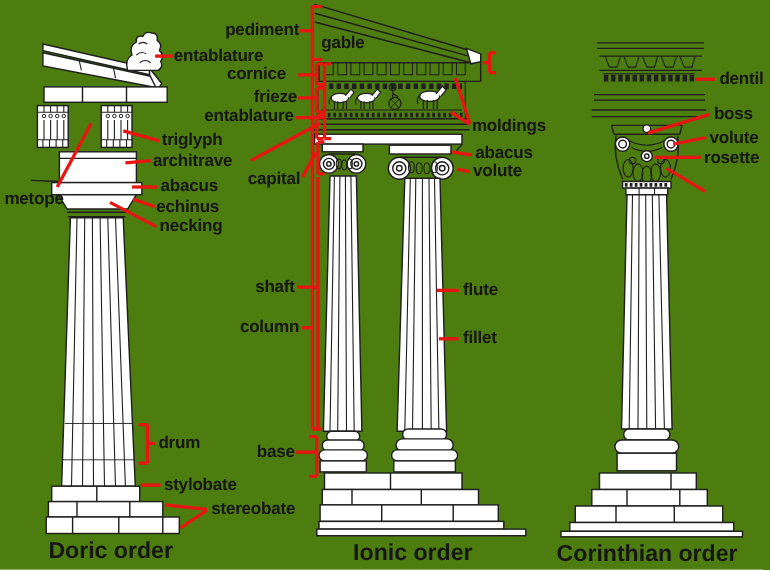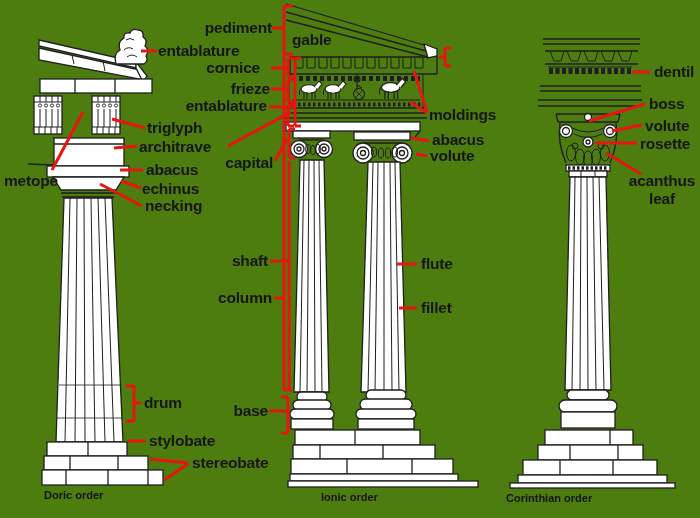--- a/index.html
+++ b/index.html
@@ -4,21 +4,21 @@
 <style>
   html,body{margin:0;padding:0;background:#ffffff;}
   .stage{position:relative;width:700px;height:518px;background:#4d7c0f;overflow:hidden;
          font-family:"Liberation Sans",sans-serif;text-decoration:underline;}
   .stage svg{position:absolute;left:0;top:0;}
   .lbl{position:absolute;font-weight:600;font-size:15.5px;line-height:1.15;
        color:#161616;white-space:nowrap;letter-spacing:-0.2px;}
   .ra{text-align:right;}
   .wrap2{white-space:normal;}
   .ctr{text-align:center;}
-  .cap{font-weight:800;font-size:11px;letter-spacing:0;}
+  .cap{font-weight:800;font-size:21px;letter-spacing:0;}
 </style>
 </head>
 <body>
 
 <div class="stage">
 
 <svg width="700" height="518" viewBox="0 0 700 518">
   <defs>
     <g id="horse">
       <ellipse cx="11" cy="-10" rx="8" ry="4.2" fill="#fff" stroke="#222" stroke-width="1.1"></ellipse>
@@ -279,19 +279,18 @@
   <div class="lbl" style="left:429px;top:106px">moldings</div>
   <div class="lbl" style="left:432px;top:131px">abacus</div>
   <div class="lbl" style="left:430px;top:147px">volute</div>
   <div class="lbl" style="left:421px;top:255px">flute</div>
   <div class="lbl" style="left:421px;top:299px">fillet</div>
 
   <div class="lbl" style="left:654px;top:63px">dentil</div>
   <div class="lbl" style="left:649px;top:95px">boss</div>
   <div class="lbl" style="left:645px;top:117px">volute</div>
   <div class="lbl" style="left:640px;top:135px">rosette</div>
-  <div class="lbl wrap2 ctr" style="left:624px;top:172px;width:76px">acanthus leaf</div>
 
   <div class="lbl cap" style="left:44px;top:489px">Doric order</div>
   <div class="lbl cap" style="left:321px;top:491px">Ionic order</div>
   <div class="lbl cap" style="left:506px;top:492px">Corinthian order</div>
 
 </div>
 
 </body></html>

